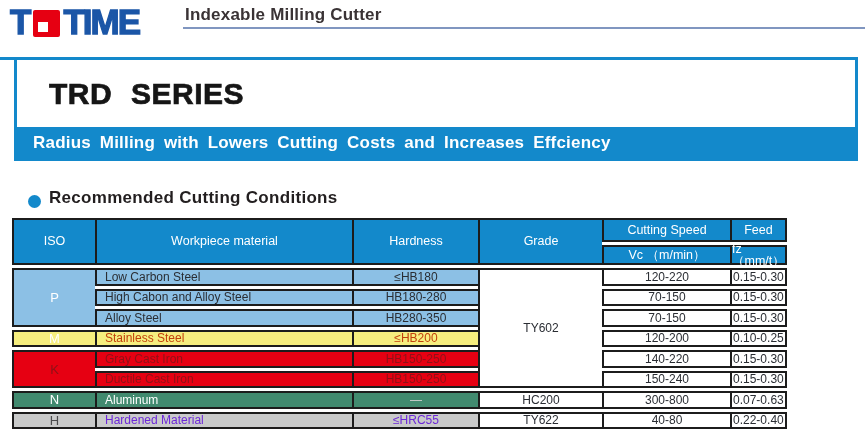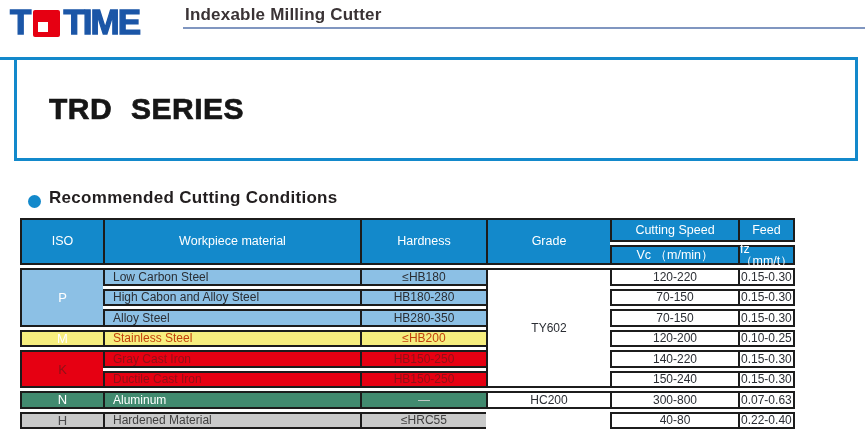--- a/index.html
+++ b/index.html
@@ -36,40 +36,40 @@
     padding-left: 16px; font-size: 17px; font-weight: 700; letter-spacing: 0.2px; word-spacing: 4px;
   }
 
   
   .section-head { position: absolute; left: 28px; top: 188px; display: flex; align-items: flex-end; }
   .dot { width: 13px; height: 13px; border-radius: 50%; background: #1389cb; margin-right: 8px; }
   .section-label { font-size: 17px; font-weight: 700; color: #221e1f; letter-spacing: 0.3px; }
 
   
   .ctable {
-    position: absolute; left: 20px; top: 218px; width: 719px;
+    position: absolute; left: 12px; top: 218px; width: 719px;
     display: grid;
     grid-template-columns: 83px 257px 126px 124px 128px 1fr;
     grid-template-rows: 24px 20px repeat(8, 17.5px);
     row-gap: 3px;
     border-radius: 15px;
   }
   .cell {
     border: 2px solid #1c1c1c; border-right: none;
     display: flex; align-items: center; justify-content: center;
     font-size: 12px; color: #2a2d33; background: #fff; line-height: 1;
   }
   .cell.last { border-right: 2px solid #1c1c1c; }
   .cell.left { justify-content: flex-start; padding-left: 8px; }
   .hd { background: #1389cb; color: #fff; font-size: 12.5px; }
   .g-p { background: #8cc0e5; color: #2a2d33; }
   .g-m { background: #f6ee7e; color: #c2410c; }
   .g-k { background: #e60012; color: #8e1117; }
   .g-n { background: #418a6f; color: #fff; }
-  .g-h { background: #c9caca; color: #404040; }
+  .g-h { background: #c9caca; color: #6d28d9; }
   .iso-letter { font-size: 13px; }
   .iso-white { color: #fff; }
   .iso-k { color: #8e1117; }
   .iso-h { color: #4c4c4e; }
   .dash-light { color: #cfd0d0; }
 </style>
 </head>
 <body>
 
 <div class="logo">
@@ -80,20 +80,23 @@
   <span class="lt">TIME</span>
 </div>
 <div class="tagline1">Indexable Milling Cutter</div>
 <div class="tagline-rule"></div>
 <div class="tagline2">Shoulder Milling</div>
 
 <div class="series-topline"></div>
 <div class="series-box">
   <div class="series-title-wrap">
     <div class="series-title">TRD SERIES</div>
+  </div>
+  <div class="series-bar">
+    <span>Radius Milling with Lowers Cutting Costs and Increases Effciency</span>
   </div>
 </div>
 
 <div class="section-head">
   <span class="dot"></span>
   <span class="section-label">Recommended Cutting Conditions</span>
 </div>
 
 <div class="ctable">
 
@@ -125,20 +128,21 @@
   <div class="cell g-p" style="grid-area:4/3/5/4">HB180-280</div>
   <div class="cell g-p" style="grid-area:5/3/6/4">HB280-350</div>
   <div class="cell g-m" style="grid-area:6/3/7/4">≤HB200</div>
   <div class="cell g-k" style="grid-area:7/3/8/4">HB150-250</div>
   <div class="cell g-k" style="grid-area:8/3/9/4">HB150-250</div>
   <div class="cell g-n dash-light" style="grid-area:9/3/10/4">—</div>
   <div class="cell g-h" style="grid-area:10/3/11/4">≤HRC55</div>
 
   <div class="cell" style="grid-area:3/4/9/5">TY602</div>
   <div class="cell" style="grid-area:9/4/10/5">HC200</div>
+  <div class="cell" style="grid-area:10/4/11/5">TY622</div>
 
   <div class="cell" style="grid-area:3/5/4/6">120-220</div>
   <div class="cell" style="grid-area:4/5/5/6">70-150</div>
   <div class="cell" style="grid-area:5/5/6/6">70-150</div>
   <div class="cell" style="grid-area:6/5/7/6">120-200</div>
   <div class="cell" style="grid-area:7/5/8/6">140-220</div>
   <div class="cell" style="grid-area:8/5/9/6">150-240</div>
   <div class="cell" style="grid-area:9/5/10/6">300-800</div>
   <div class="cell" style="grid-area:10/5/11/6">40-80</div>
 

